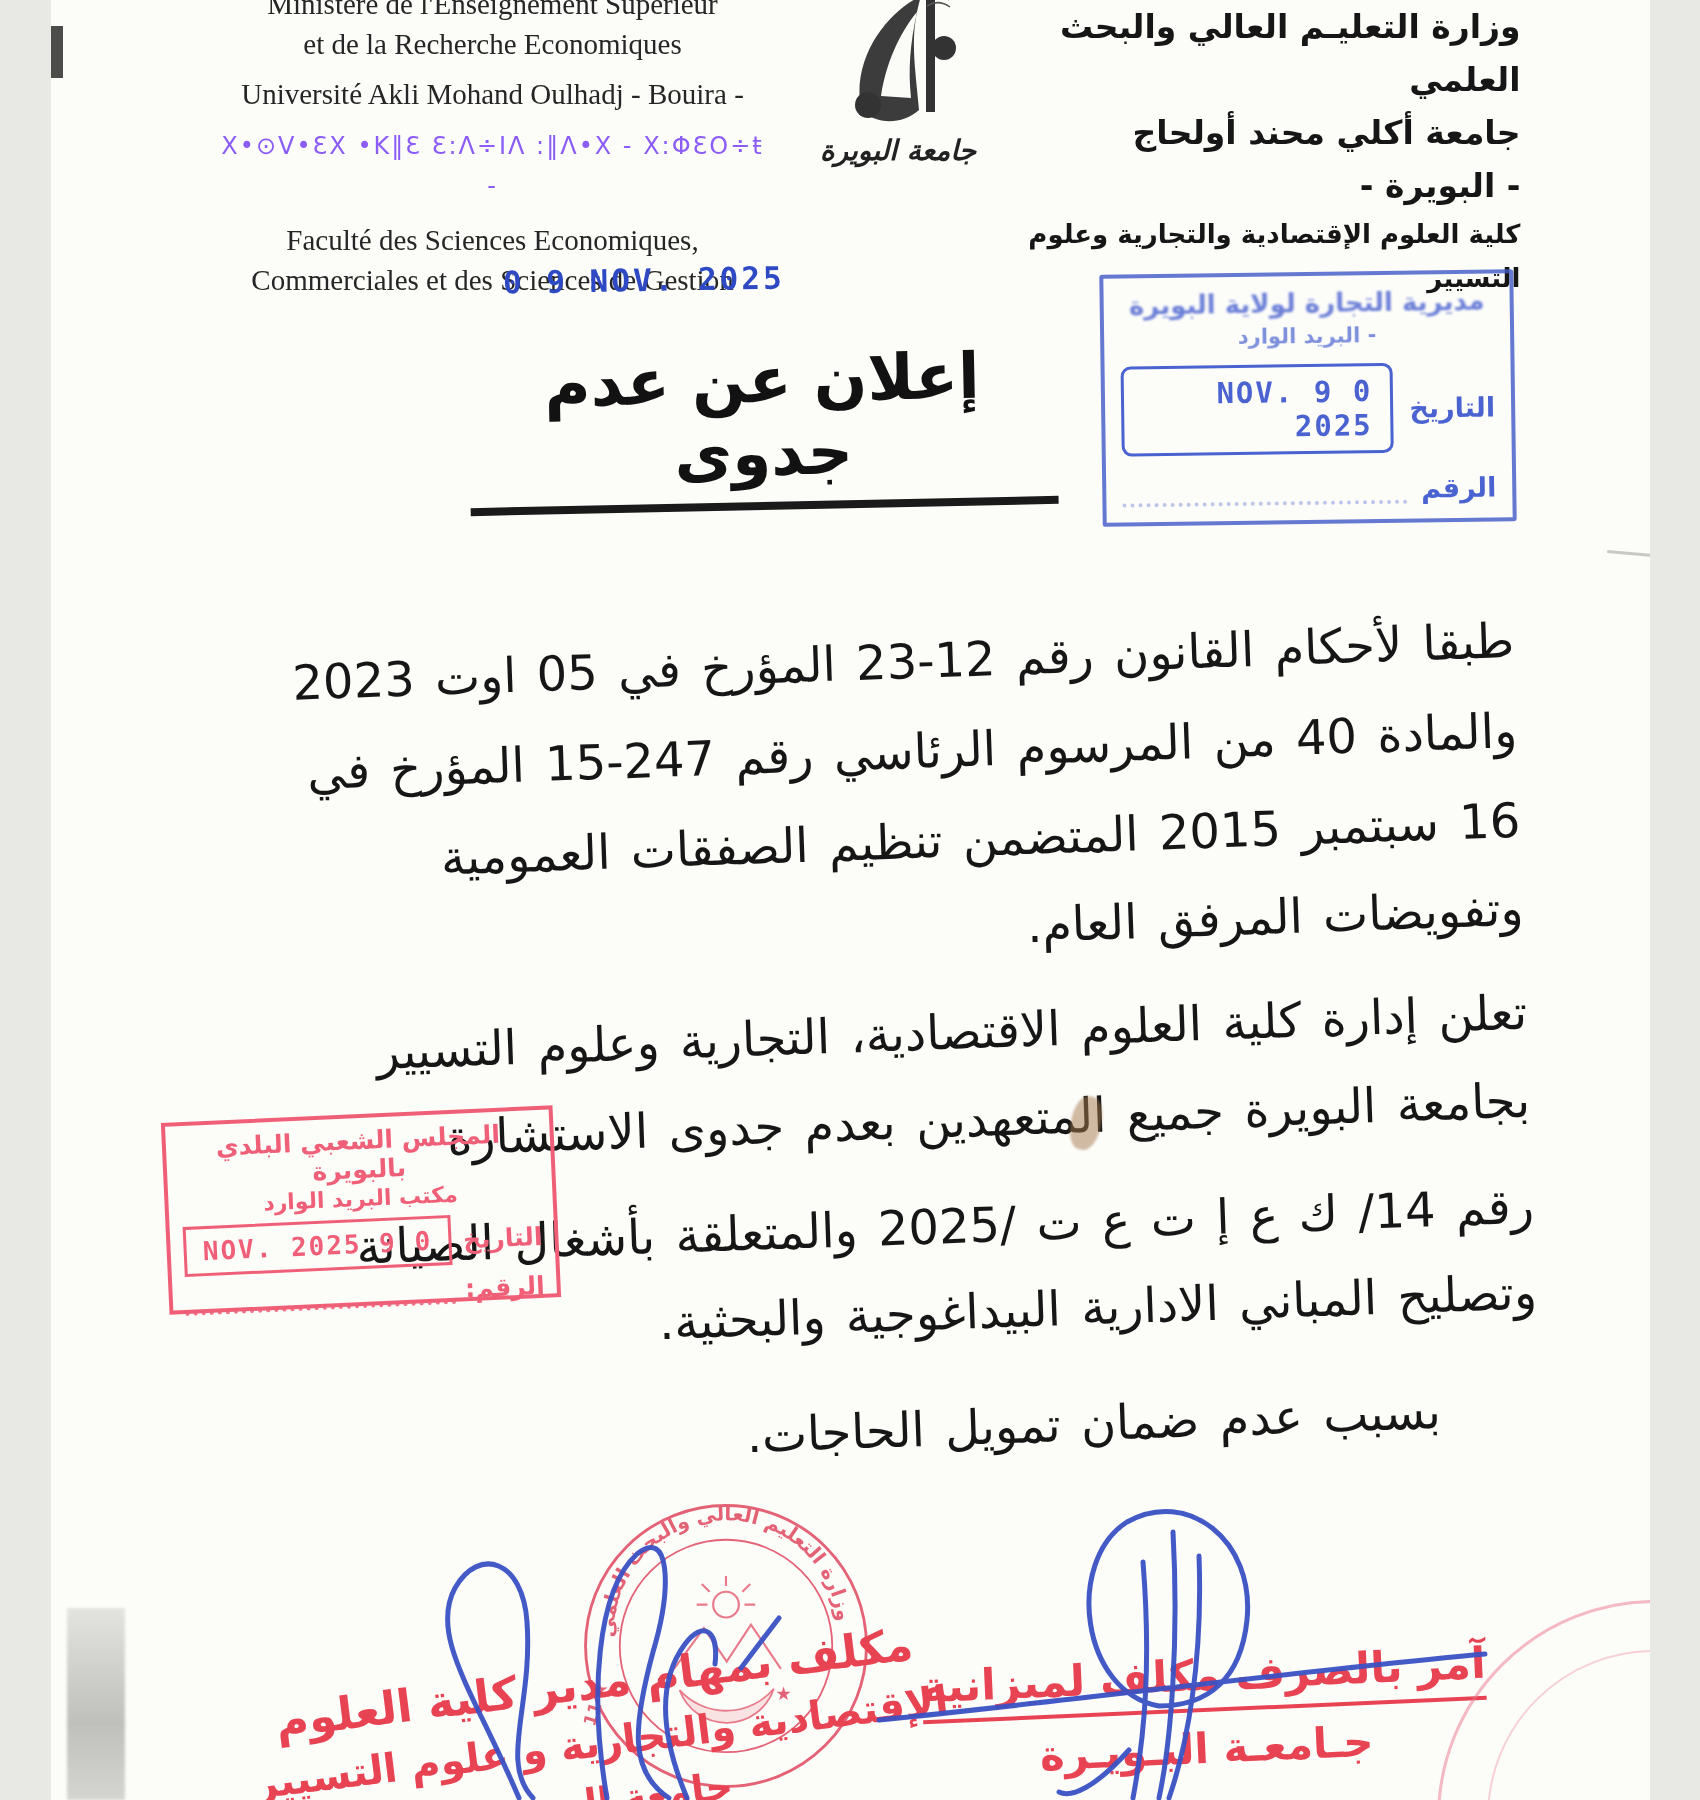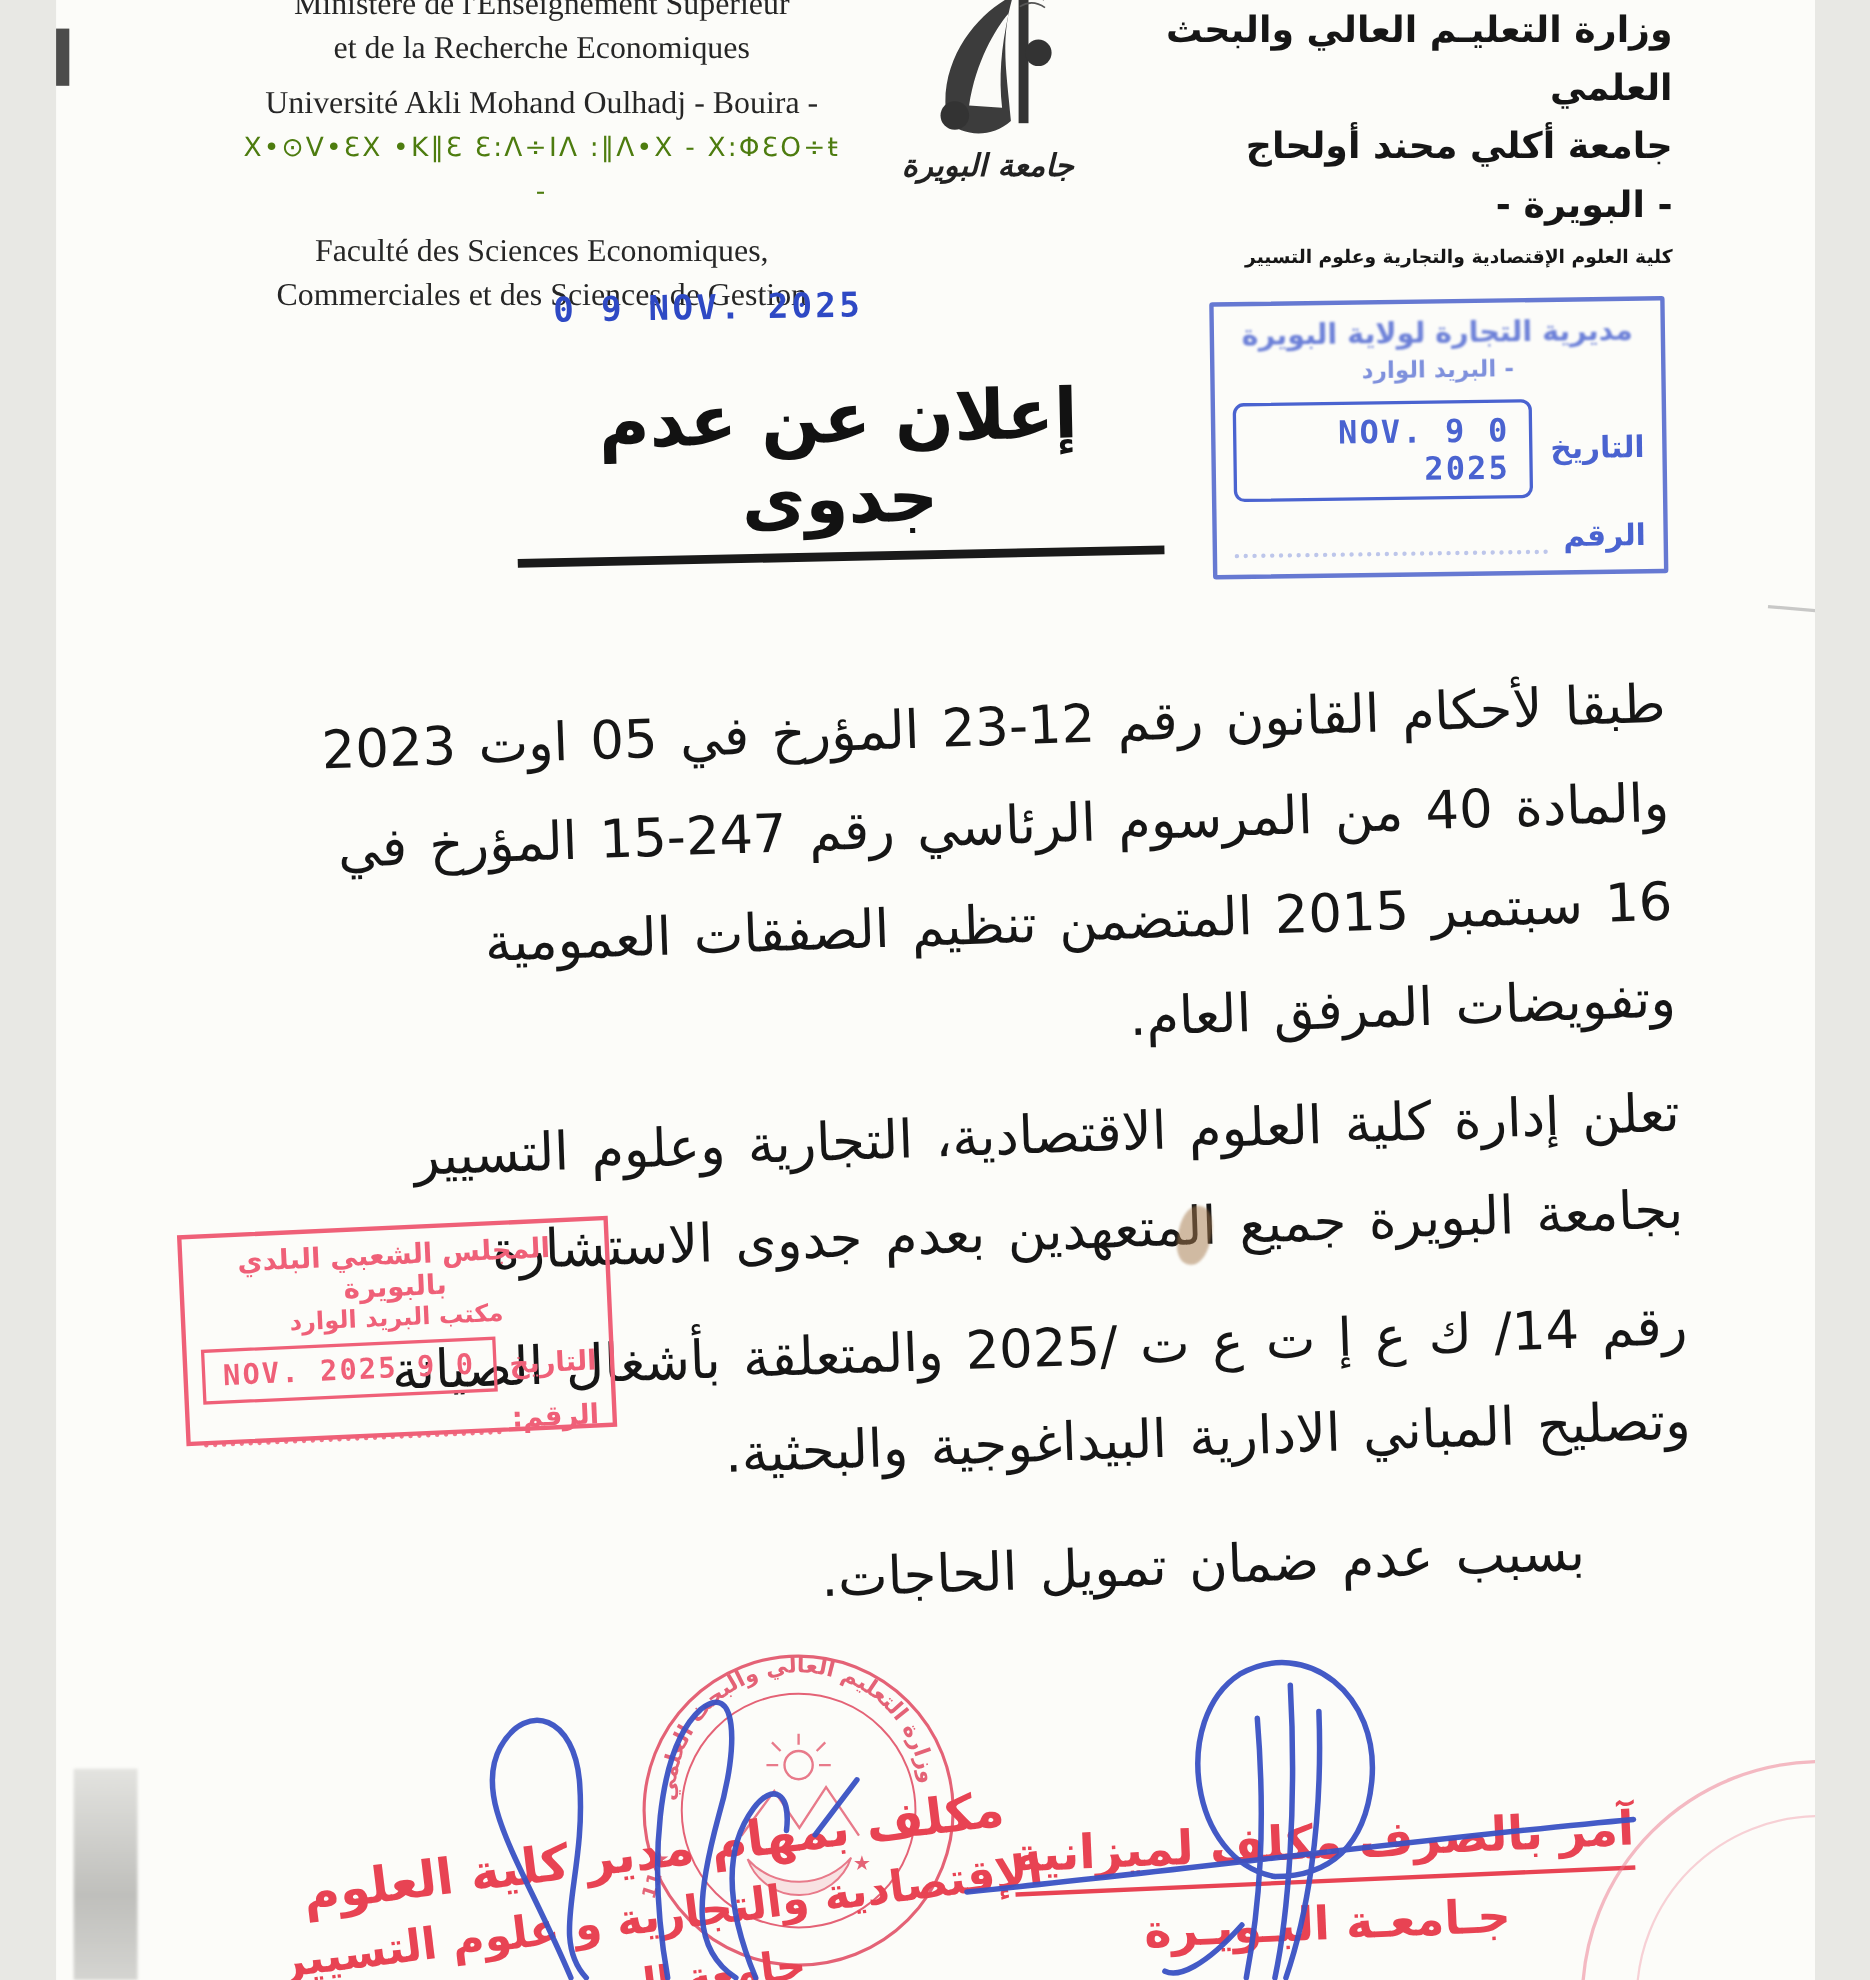--- a/index.html
+++ b/index.html
@@ -5,25 +5,25 @@
   html,body{margin:0;padding:0;background:#e8e8e4}
   .page{position:relative;width:1599px;height:1800px;margin:0 auto;background:#fcfcf9;
         overflow:hidden;font-family:"DejaVu Sans",sans-serif;color:#1b1b1b}
   .abs{position:absolute}
 
   
   .hdrL{left:168px;top:-16px;width:548px;text-align:center;
         font-family:"Liberation Serif",serif;color:#262626;font-size:29px;line-height:40px}
   .hdrL .l3{margin-top:10px}
   .hdrL .tif{font-family:"DejaVu Sans",sans-serif;font-size:24px;letter-spacing:2px;
-             color:#4d7c0f}
+             margin-top:12px;color:#8b5cf6}
   .hdrL .l5{margin-top:14px}
   .hdrR{left:940px;top:0px;width:530px;text-align:right;direction:rtl;
         font-weight:bold;font-size:33px;line-height:53px;color:#161616}
-  .hdrR .small{font-size:17px;line-height:44px}
+  .hdrR .small{font-size:26px;line-height:44px}
   .logoCap{left:740px;top:134px;width:215px;text-align:center;direction:rtl;
            font-size:28px;font-weight:bold;font-style:italic;color:#222}
 
   
   .mono{font-family:"DejaVu Sans Mono",monospace;font-weight:bold}
   .topDate{left:452px;top:262px;font-size:31px;letter-spacing:3px;color:#2e49c4;
            transform:rotate(-1deg)}
   .blueStamp{left:1050px;top:272px;width:414px;height:252px;box-sizing:border-box;
              border:4px solid rgba(64,88,200,.8);border-radius:3px;color:#4a63d0;
              direction:rtl;padding:12px 16px;transform:rotate(-0.8deg)}

